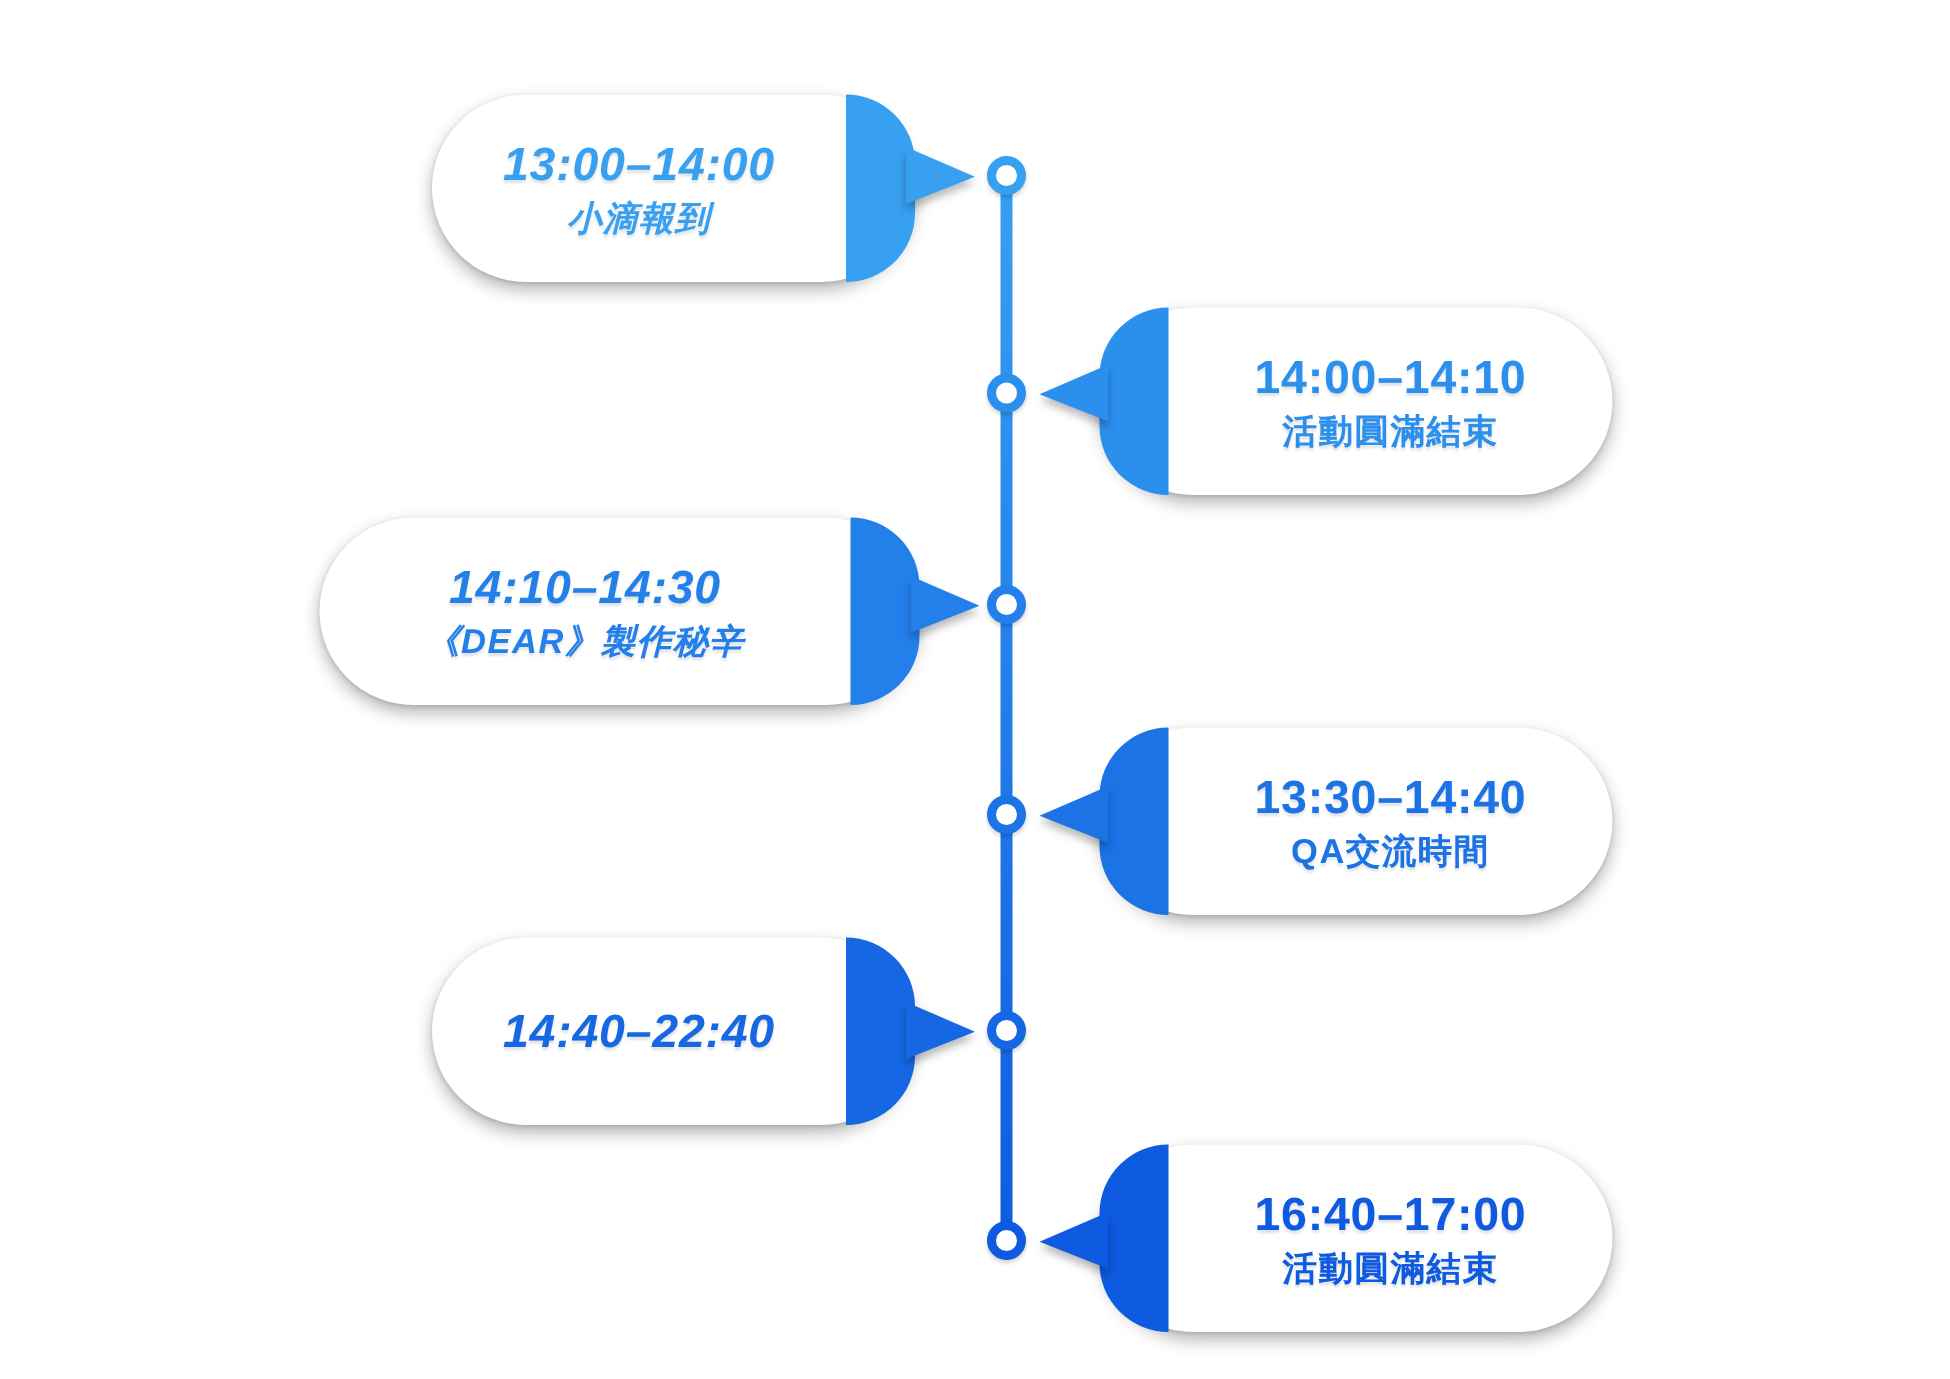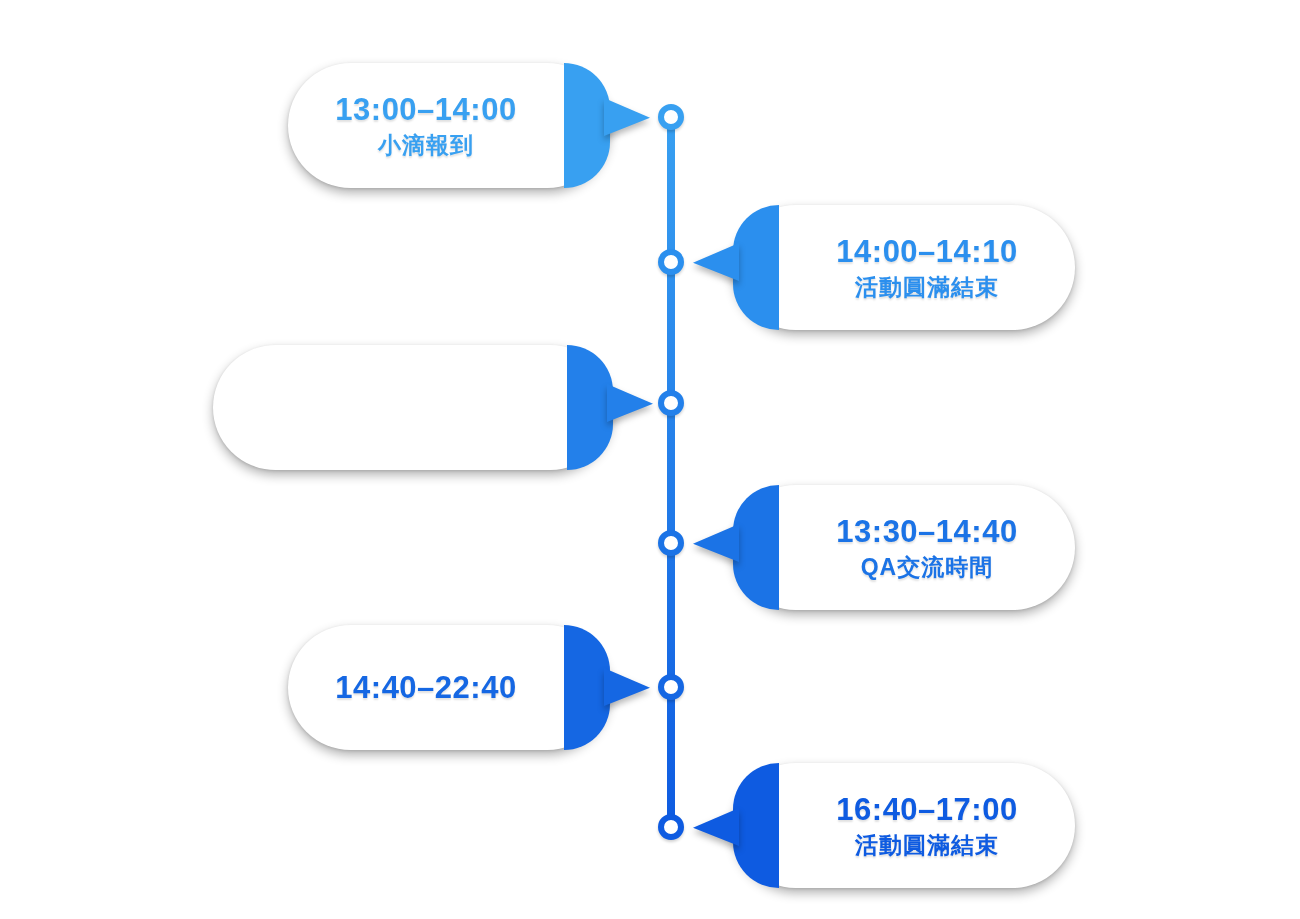--- a/index.html
+++ b/index.html
@@ -29,21 +29,21 @@
   .bubble .accent{position:absolute;top:0;bottom:0;width:46px;background:var(--accent);}
   .bubble.left  .accent{right:0;border-radius:0 63px 63px 0;}
   .bubble.right .accent{left:0;border-radius:63px 0 0 63px;}
   .tail{position:absolute;width:46px;height:38px;filter:drop-shadow(0 4px 3px rgba(0,0,0,.28));}
   .tail::before{content:"";position:absolute;inset:0;background:var(--accent);}
   .bubble.left  .tail{right:-40px;}
   .bubble.right .tail{left:-40px;}
   .bubble.left  .tail::before{clip-path:polygon(0 0,100% 52%,0 100%);}
   .bubble.right .tail::before{clip-path:polygon(100% 0,0 52%,100% 100%);}
   .content{position:relative;display:flex;flex-direction:column;gap:3px;}
-  .bubble.left  .content{padding-right:46px;}
+  .bubble.left  .content{padding-right:46px;font-style:italic;}
   .bubble.right .content{padding-left:46px;}
   .time{
     font-size:31px;font-weight:bold;color:var(--accent);line-height:1.2;
     letter-spacing:.5px;text-shadow:0 2px 2px rgba(0,0,0,.12);
   }
   .label{
     font-size:23px;font-weight:bold;color:var(--accent);line-height:1.25;
     letter-spacing:1px;text-shadow:0 2px 2px rgba(0,0,0,.12);
   }
   .e1{left:288px;top:63px;width:322px;height:125px}  .e1 .tail{top:35px}
@@ -81,20 +81,24 @@
     <div class="tail"></div>
     <div class="content">
       <div class="time">14:00–14:10</div>
       <div class="label">活動圓滿結束</div>
     </div>
   </div>
 
   <div class="bubble left e3" style="--accent: #2380EA;">
     <div class="accent"></div>
     <div class="tail"></div>
+    <div class="content">
+      <div class="time">14:10–14:30</div>
+      <div class="label">《DEAR》製作秘辛</div>
+    </div>
   </div>
 
   <div class="bubble right e4" style="--accent: #1B73E6;">
     <div class="accent"></div>
     <div class="tail"></div>
     <div class="content">
       <div class="time">13:30–14:40</div>
       <div class="label">QA交流時間</div>
     </div>
   </div>

